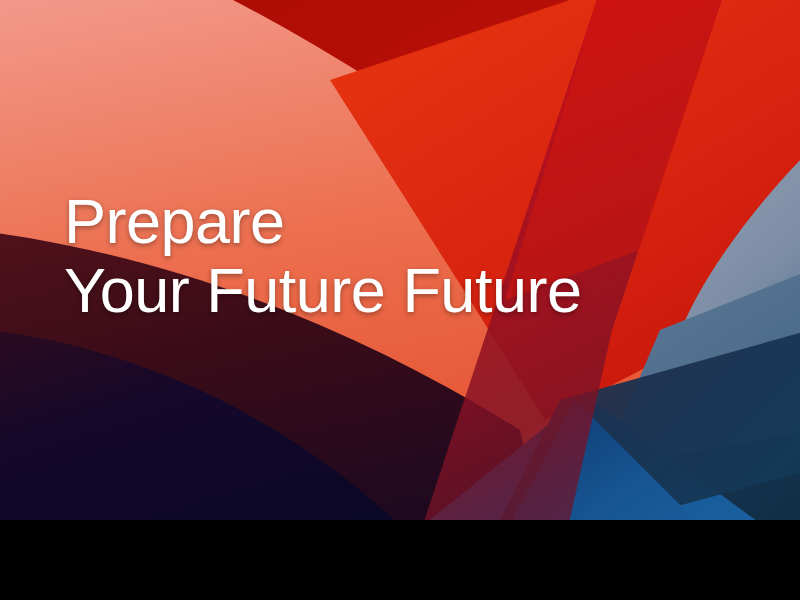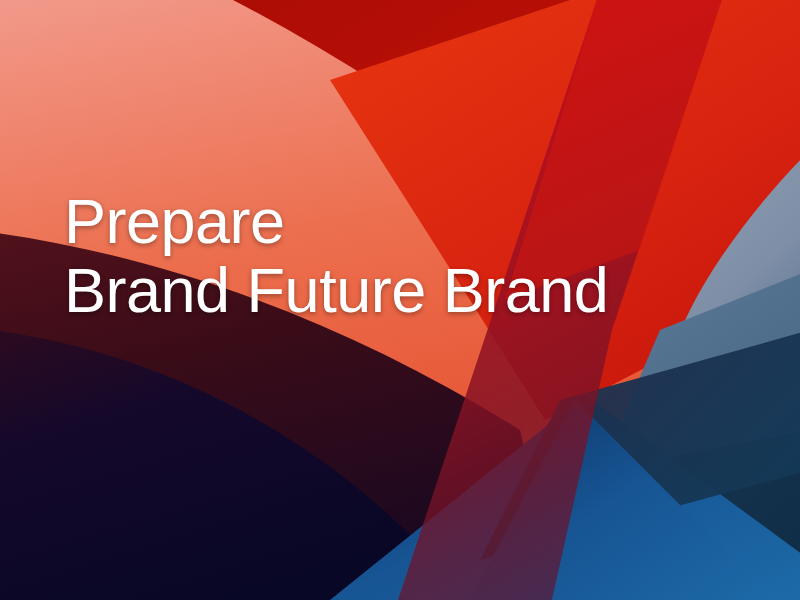--- a/index.html
+++ b/index.html
@@ -8,21 +8,21 @@
     padding: 0;
     background: #000;
   }
   body {
     font-family: "Liberation Sans", sans-serif;
   }
 
   #poster {
     position: relative;
     width: 800px;
-    height: 600px;
+    height: 520px;
     overflow: hidden;
     background: #e64a2e;
   }
 
   #poster svg.bg {
     position: absolute;
     inset: 0;
     width: 800px;
     height: 600px;
     display: block;
@@ -185,16 +185,16 @@
     <path d="M 600,-10 L 725,-10 L 612,330 L 552,600 L 398,600 Z" fill="url(#gRedWedge)"></path>
 
     <path d="M 600,-10 L 725,-10 L 640,250 L 505,300 Z" fill="#d2180c" opacity="0.55"></path>
 
     <path d="M 552,-10 L 625,-10 L 580,180 L 520,120 Z" fill="url(#gSalmon)" opacity="0"></path>
 
   </svg>
 
   <div id="headline">
     <span class="line line-1">Prepare</span>
-    <span class="line line-2">Brand Future Brand</span>
+    <span class="line line-2">Your Future Future</span>
   </div>
 
 </div>
 
 </body></html>

